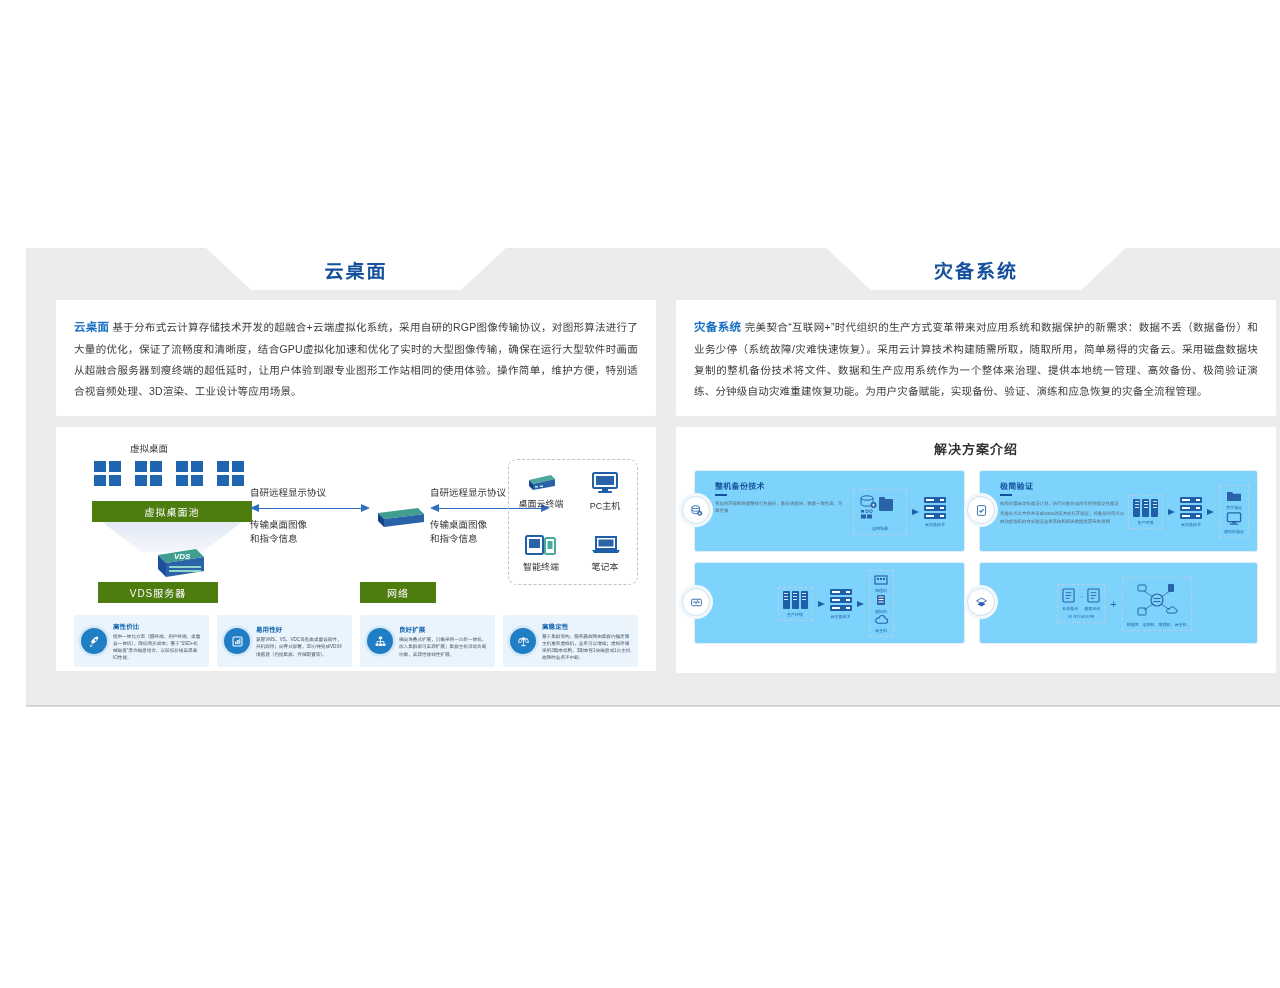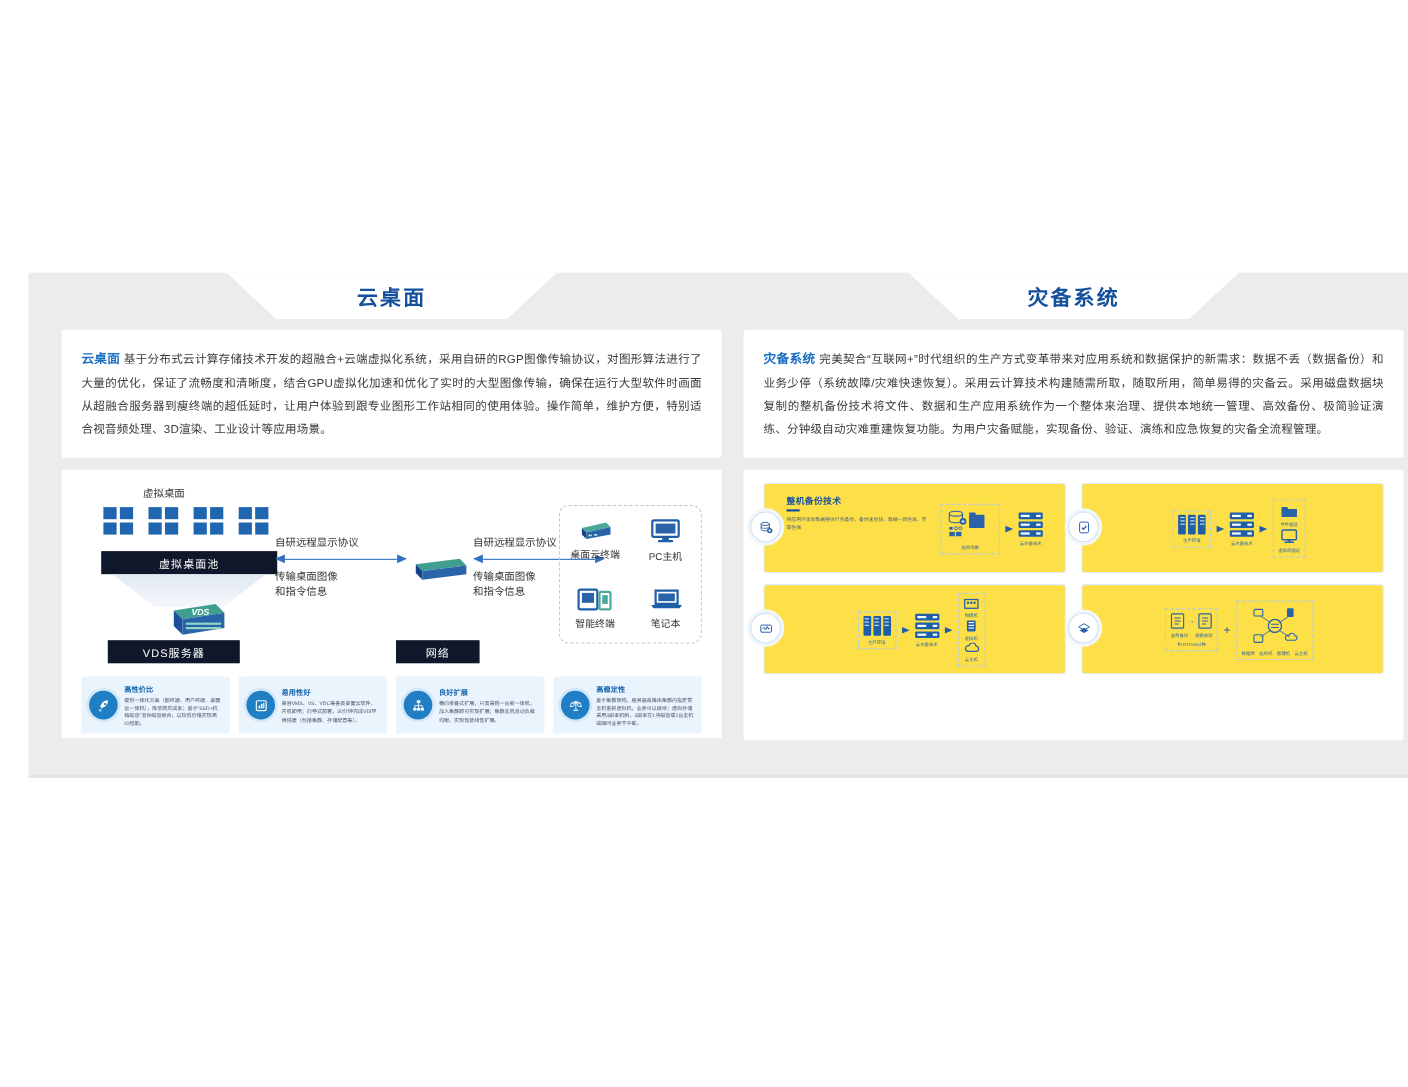--- a/index.html
+++ b/index.html
@@ -66,21 +66,21 @@
   #right-content{height:216px;}
 
   
   .ld{position:relative;width:100%;height:160px;}
   .ld-label{position:absolute;font-size:9.5px;color:#333;white-space:nowrap;}
   .win-row{position:absolute;display:flex;gap:14px;}
   .win{width:27px;height:25px;display:grid;grid-template-columns:1fr 1fr;grid-template-rows:1fr 1fr;gap:2.5px;}
   .win i{background:#1f65b0;display:block;}
   .win i:nth-child(1){border-radius:0;}
   .blue-bar{
-    position:absolute;background:#0f172a;color:#fff;font-size:10px;
+    position:absolute;background:#4d7c0f;color:#fff;font-size:10px;
     display:flex;align-items:center;justify-content:center;letter-spacing:1px;
   }
   .funnel{
     position:absolute;
     background:linear-gradient(180deg,#e2e9f4 0%,#f4f7fb 100%);
     clip-path:polygon(0 0,100% 0,72% 100%,28% 100%);
   }
   .vds-server{position:absolute;text-align:right;}
   .arrow-group{position:absolute;text-align:left;}
   .arrow-cap{font-size:9.5px;color:#333;white-space:nowrap;}
@@ -114,21 +114,21 @@
   .feat-txt{min-width:0;}
   .feat-h{font-size:6.5px;font-weight:bold;color:#1263ad;margin-bottom:2px;letter-spacing:.1px;}
   .feat-b{font-size:4.6px;line-height:1.55;color:#4a5666;letter-spacing:0;}
 
   
   .sol-title{
     text-align:center;font-size:13px;color:#333;font-weight:bold;letter-spacing:1px;margin:0 0 12px 0;
   }
   .sol-grid{display:grid;grid-template-columns:1fr 1fr;gap:10px 14px;}
   .sol-card{
-    position:relative;background:#fde047;border:1px solid #e3edf7;border-radius:3px;
+    position:relative;background:#7dd3fc;border:1px solid #e3edf7;border-radius:3px;
     height:82px;padding:9px 8px 8px 20px;box-sizing:border-box;display:flex;
   }
   .sol-badge{
     position:absolute;left:-13px;top:25px;width:26px;height:26px;border-radius:50%;
     background:#ffffff;border:1px solid #cfe0f0;
     display:flex;align-items:center;justify-content:center;
     box-shadow:0 0 0 3px #f2f7fc;
   }
   .sol-left{width:128px;flex:0 0 128px;}
   .sol-h{font-size:8px;font-weight:bold;color:#14509b;letter-spacing:.3px;}
@@ -365,20 +365,21 @@
   <div class="col" id="col-right">
 
     <div class="intro">
       <p>
         <span class="kw">灾备系统</span>
         <span>完美契合“互联网+”时代组织的生产方式变革带来对应用系统和数据保护的新需求：数据不丢（数据备份）和业务少停（系统故障/灾难快速恢复）。采用云计算技术构建随需所取，随取所用，简单易得的灾备云。采用磁盘数据块复制的整机备份技术将文件、数据和生产应用系统作为一个整体来治理、提供本地统一管理、高效备份、极简验证演练、分钟级自动灾难重建恢复功能。为用户灾备赋能，实现备份、验证、演练和应急恢复的灾备全流程管理。</span>
       </p>
     </div>
 
     <div class="content-card" id="right-content">
+      <div class="sol-title">解决方案介绍</div>
 
       <div class="sol-grid">
 
         <div class="sol-card">
           <div class="sol-badge">
             <svg width="13" height="13" viewBox="0 0 16 16">
               <ellipse cx="7" cy="4" rx="4.6" ry="1.8" fill="none" stroke="#2a63a8" stroke-width="1.1"></ellipse>
               <path d="M2.4 4v6c0 1 2 1.8 4.6 1.8s4.6-.8 4.6-1.8V4" fill="none" stroke="#2a63a8" stroke-width="1.1"></path>
               <path d="M2.4 7.2c0 1 2 1.8 4.6 1.8s4.6-.8 4.6-1.8" fill="none" stroke="#2a63a8" stroke-width="1"></path>
               <circle cx="12" cy="11.5" r="3" fill="#2a63a8"></circle>
@@ -419,20 +420,26 @@
           </div>
         </div>
 
         <div class="sol-card">
           <div class="sol-badge">
             <svg width="13" height="13" viewBox="0 0 16 16">
               <rect x="3" y="2" width="10" height="12" rx="1.5" fill="none" stroke="#2a63a8" stroke-width="1.1"></rect>
               <path d="M5.5 8.2l1.8 1.8 3.3-3.6" stroke="#2a63a8" stroke-width="1.4" fill="none"></path>
             </svg>
           </div>
+          <div class="sol-left">
+            <div class="sol-h">极简验证</div>
+            <div class="sol-rule"></div>
+            <div class="sol-b">按周设置自动化验证计划，执行对备份应用可用性验证性验证</div>
+            <div class="sol-b">将备份点以文件共享或WEB浏览方式打开验证；将备份时间点以启动虚拟机的方式验证业务系统和相关数据是否符合预期</div>
+          </div>
           <div class="sol-right">
             <div class="dashbox">
               <div style="display:flex;gap:2px;">
                 <div class="tower"></div>
                   <div class="tower"></div>
                   <div class="tower"></div>
               </div>
               <div class="mini-lbl">生产环境</div>
             </div>
             <div class="mini-arrow"></div>

